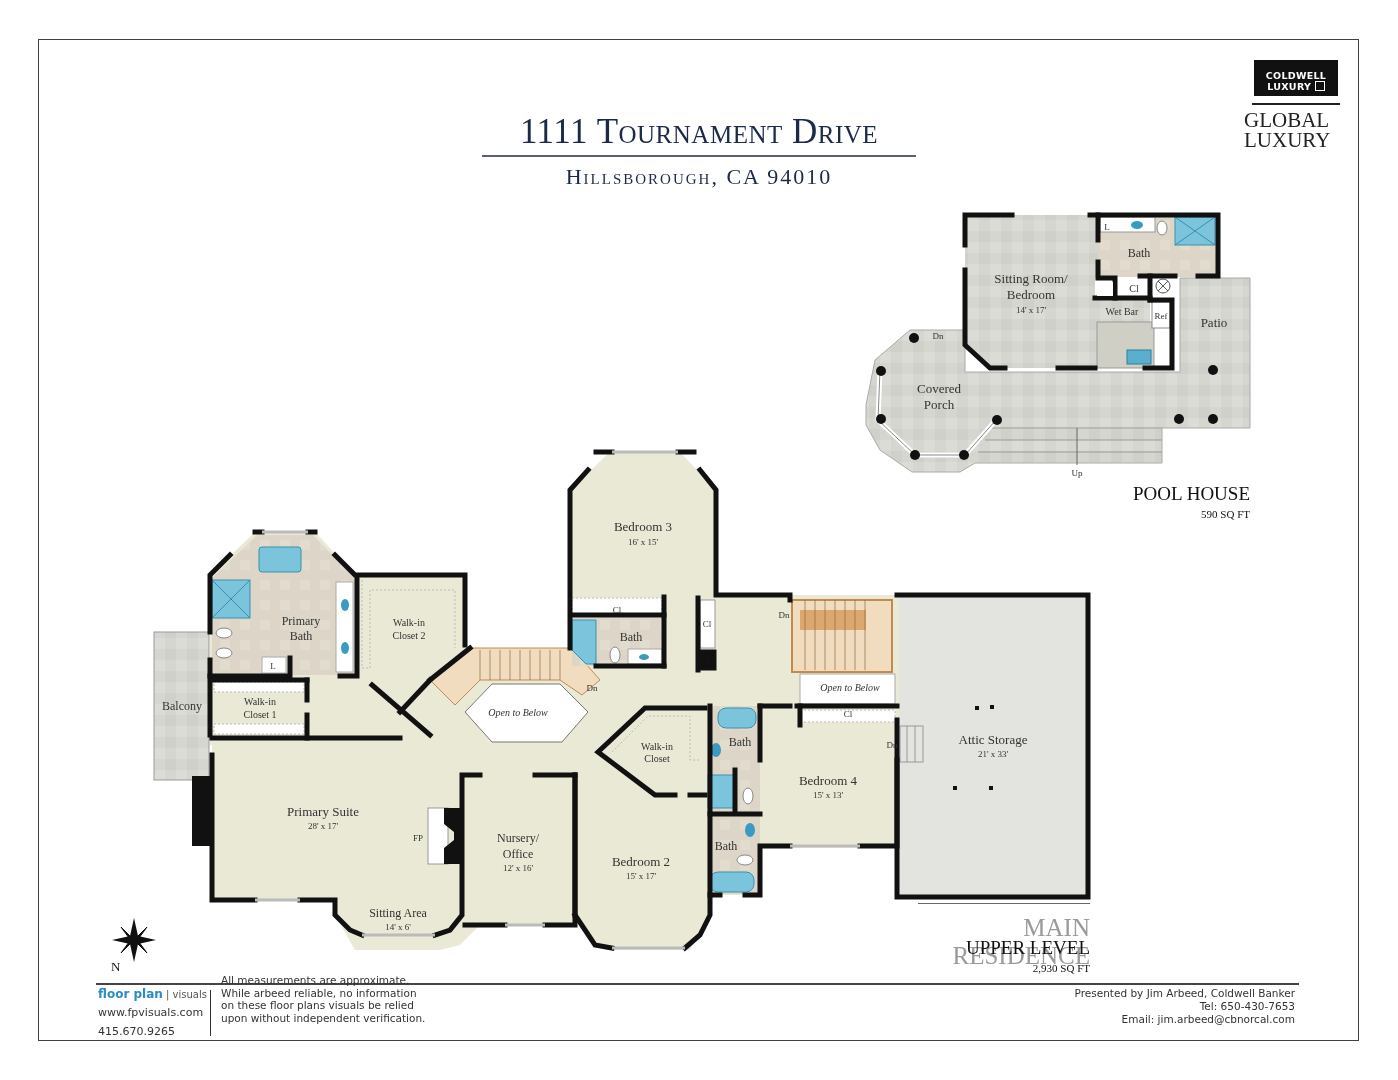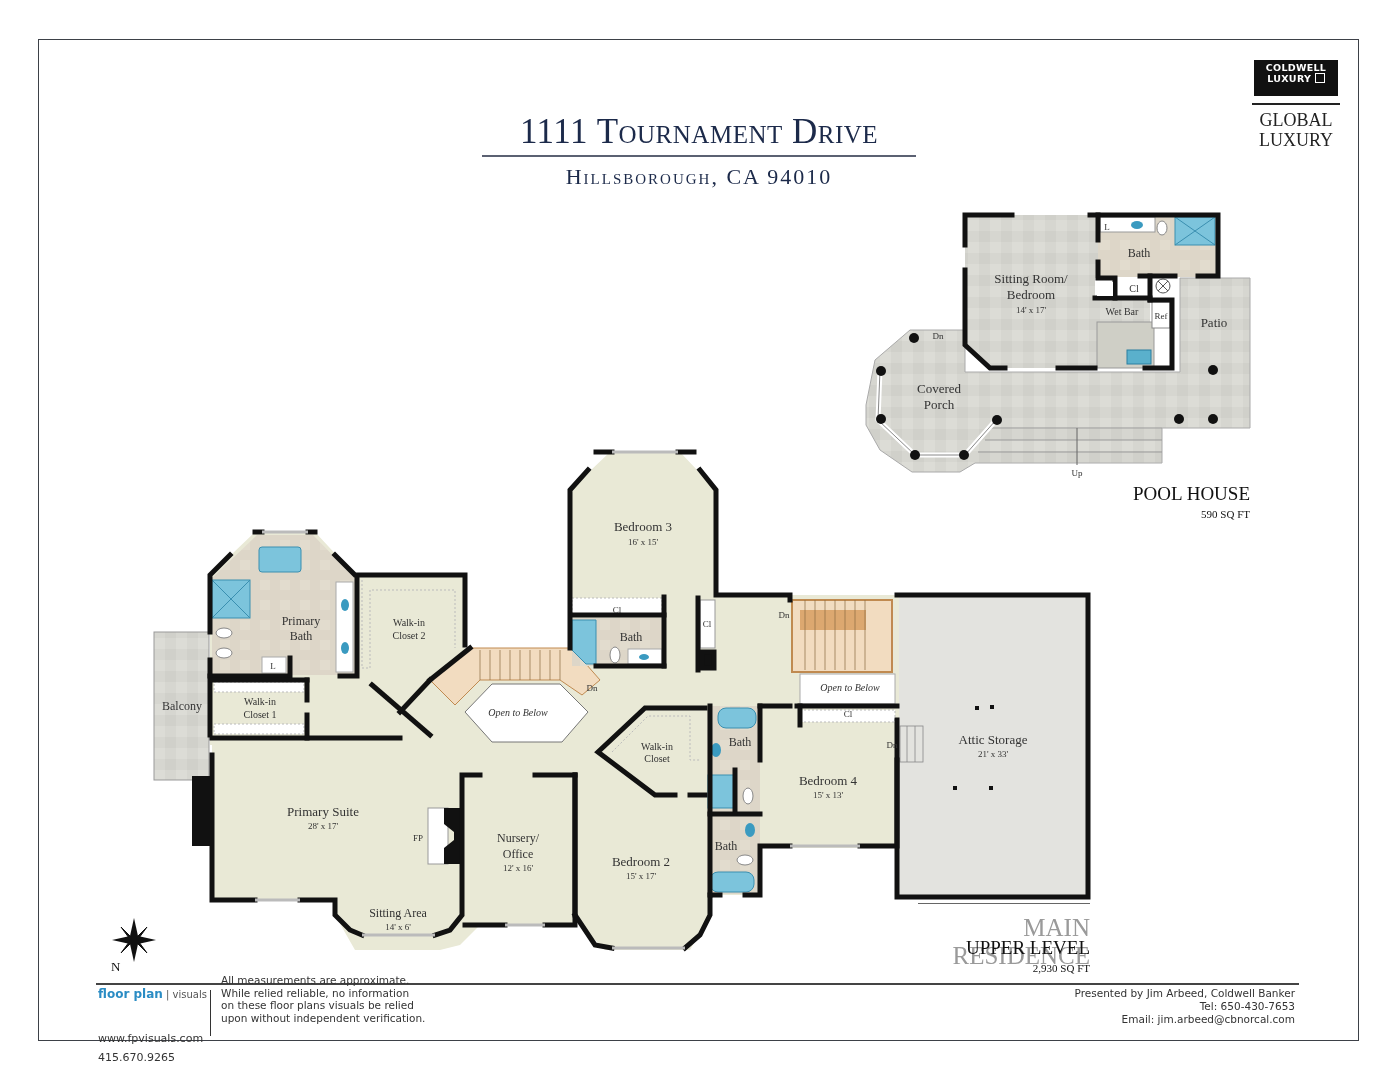--- a/index.html
+++ b/index.html
@@ -1,29 +1,29 @@
 <!DOCTYPE html>
 <html><head>
 <meta charset="utf-8">
 <style>
   html,body{margin:0;padding:0;background:#fff;}
   body{width:1398px;height:1080px;position:relative;overflow:hidden;font-family:"DejaVu Serif",serif;}
   .frame{position:absolute;left:38px;top:39px;width:1321px;height:1002px;border:1.5px solid #3d4148;box-sizing:border-box;}
   .title{position:absolute;left:482px;top:112px;width:434px;text-align:center;color:#1c2a4a;font-family:"Liberation Serif",serif;font-size:35px;letter-spacing:0.5px;font-variant:small-caps;}
   .title-rule{position:absolute;left:482px;top:155px;width:434px;height:2px;background:#5b6172;}
   .subtitle{position:absolute;left:482px;top:164px;width:434px;text-align:center;color:#1c2a4a;font-family:"Liberation Serif",serif;font-size:22px;letter-spacing:2px;font-variant:small-caps;}
-  .logo-box{position:absolute;left:1254px;top:60px;width:84px;height:36px;background:#111;color:#fff;font-family:"DejaVu Sans",sans-serif;font-weight:bold;font-size:9.5px;line-height:10px;text-align:center;padding-top:3px;box-sizing:border-box;letter-spacing:0.3px;}
+  .logo-box{position:absolute;left:1254px;top:60px;width:84px;height:36px;background:#111;color:#fff;font-family:"DejaVu Sans",sans-serif;font-weight:bold;font-size:9.5px;line-height:10px;text-align:center;padding-top:11px;box-sizing:border-box;letter-spacing:0.3px;}
   .logo-rule{position:absolute;left:1252px;top:103px;width:88px;height:1.5px;background:#222;}
-  .logo-global{position:absolute;left:1244px;top:110px;width:104px;text-align:center;font-family:"Liberation Serif",serif;font-size:18px;line-height:20px;color:#222;}
+  .logo-global{position:absolute;left:1244px;top:110px;width:104px;font-family:"Liberation Serif",serif;font-size:21px;line-height:20px;color:#222;}
   .plan-label{position:absolute;font-family:"Liberation Serif",serif;color:#111;text-align:right;}
   .room-label{font-family:"Liberation Serif",serif;fill:#333;text-anchor:middle;}
   .footer-rule{position:absolute;height:2px;background:#444;}
   .fp-brand{position:absolute;left:98px;top:987px;font-family:"DejaVu Sans",sans-serif;font-size:12px;color:#2a8cc4;font-weight:bold;}
   .fp-brand span{font-weight:normal;color:#555;font-size:10px;}
-  .fp-line{position:absolute;left:98px;font-family:"DejaVu Sans",sans-serif;font-size:11px;color:#333;margin-top:26px;}
+  .fp-line{position:absolute;left:98px;font-family:"DejaVu Sans",sans-serif;font-size:11px;color:#333;}
   .disclaimer{position:absolute;left:221px;top:974px;font-family:"DejaVu Sans",sans-serif;font-size:10.5px;line-height:12.5px;color:#333;}
   .vsep{position:absolute;left:210px;top:990px;width:1px;height:46px;background:#333;}
   .agent{position:absolute;right:103px;top:987px;font-family:"DejaVu Sans",sans-serif;font-size:10.5px;line-height:13px;color:#333;text-align:right;}
 </style>
 </head>
 <body>
 
 <div class="frame"></div>
 
 <div class="title">1111 Tournament Drive</div>
@@ -341,21 +341,21 @@
 <div class="plan-label" style="left:880px;top:937px;width:210px;font-size:19px;">UPPER LEVEL</div>
 <div class="plan-label" style="left:880px;top:962px;width:210px;font-size:11px;">2,930 SQ FT</div>
 
 <div class="footer-rule" style="left:96px;top:983px;width:1203px;height:1.5px;"></div>
 <div class="fp-brand"><span style="font-weight:bold;color:#2a8cc4;font-size:12px;">floor plan</span><span> | </span><span>visuals</span></div>
 <div class="fp-line" style="top:1006px;">www.fpvisuals.com</div>
 <div class="fp-line" style="top:1025px;">415.670.9265</div>
 <div class="vsep"></div>
 <div class="disclaimer">
   <div>All measurements are approximate.</div>
-  <div>While relied reliable, no information</div>
+  <div>While arbeed reliable, no information</div>
   <div>on these floor plans visuals be relied</div>
   <div>upon without independent verification.</div>
 </div>
 <div class="agent">
   <div>Presented by Jim Arbeed, Coldwell Banker</div>
   <div>Tel: 650-430-7653</div>
   <div>Email: jim.arbeed@cbnorcal.com</div>
 </div>
 
 </body></html>

